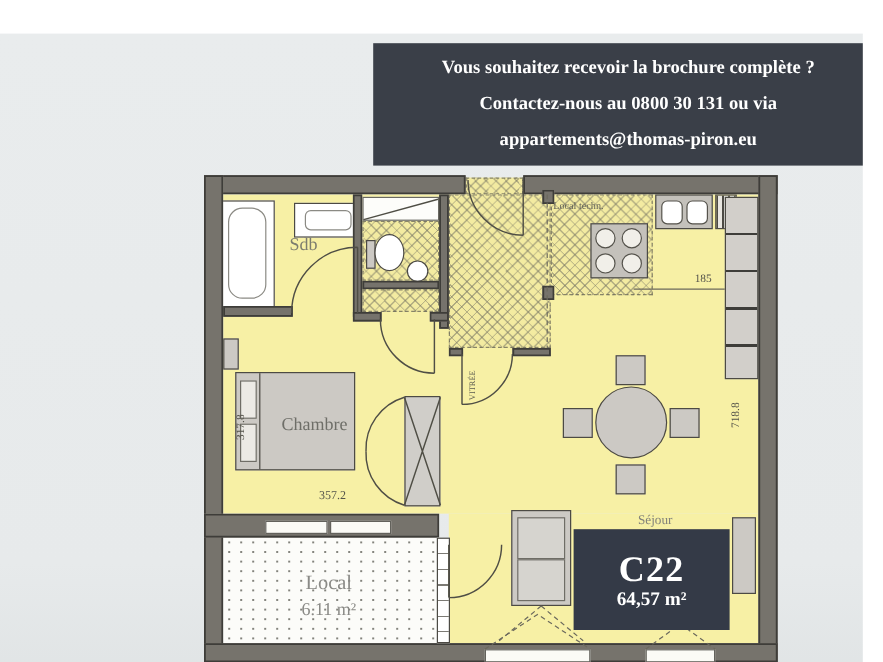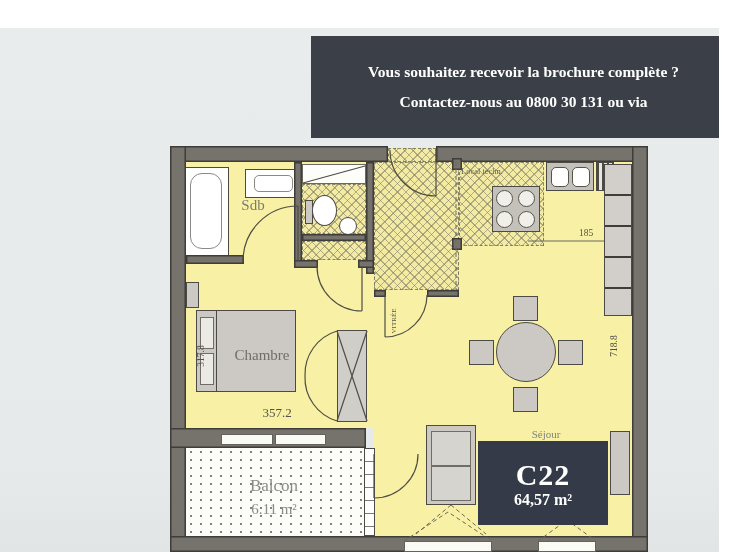--- a/index.html
+++ b/index.html
@@ -43,20 +43,21 @@
   .shaft{position:absolute;background:#fdfdfa;border:1px solid #6a6962;z-index:2;box-sizing:border-box;}
 </style>
 </head>
 <body>
 
 <div class="page">
 
   <div class="banner">
     <div>Vous souhaitez recevoir la brochure complète ?</div>
     <div>Contactez-nous au 0800 30 131 ou via</div>
+    <div>appartements@thomas-piron.eu</div>
   </div>
 
   <div class="floor" style="left:186px;top:134px;width:446px;height:266px;"></div>
   <div class="floor" style="left:374px;top:400px;width:258px;height:108px;"></div>
   <div class="balcony" style="left:186px;top:420px;width:178px;height:88px;"></div>
 
   <div class="hatch" style="left:388px;top:120px;width:48px;height:14px;"></div>
   <div class="hatch" style="left:374px;top:134px;width:85px;height:128px;"></div>
   <div class="hatch" style="left:302px;top:213px;width:64px;height:19px;"></div>
   <div class="hatch" style="left:302px;top:156px;width:64px;height:50px;"></div>
@@ -146,25 +147,25 @@
       <path d="M 404 513 L 448 484 L 492 513"></path>
       <path d="M 538 513 L 567 492 L 596 513"></path>
     </g>
     <path d="M 528 213 L 604 213" stroke="#6b695d" stroke-width="1"></path>
   </svg>
 
   <div class="lbl" style="left:253px;top:177px;color:#7c7c6e;">Sdb</div>
   <div class="lbl" style="left:262px;top:327px;color:#6e6e68;">Chambre</div>
   <div class="lbl" style="left:482px;top:143px;font-size:8.5px;color:#5f5f55;">Local techn.</div>
   <div class="lbl" style="left:546px;top:406px;font-size:11px;">Séjour</div>
-  <div class="lbl" style="left:274px;top:458px;font-size:17px;color:#8a8a86;">Balcon</div>
+  <div class="lbl" style="left:274px;top:458px;font-size:17px;color:#8a8a86;">Local</div>
   <div class="lbl" style="left:274px;top:481px;font-size:15px;color:#8a8a86;">6.11 m²</div>
   <div class="dim vert" style="left:394px;top:293px;font-size:7px;color:#5a5a50;">VITRÉE</div>
 
-  <div class="dim" style="left:277px;top:385px;font-size:13px;">357.2</div>
+  <div class="dim" style="left:277px;top:385px;font-size:10px;">357.2</div>
   <div class="dim vert" style="left:201px;top:328px;">317.8</div>
   <div class="dim vert" style="left:614px;top:318px;">718.8</div>
   <div class="dim" style="left:586px;top:205px;">185</div>
 
   <div class="badge">
     <div class="unit">C22</div>
     <div class="area">64,57 m²</div>
   </div>
 
 </div>

